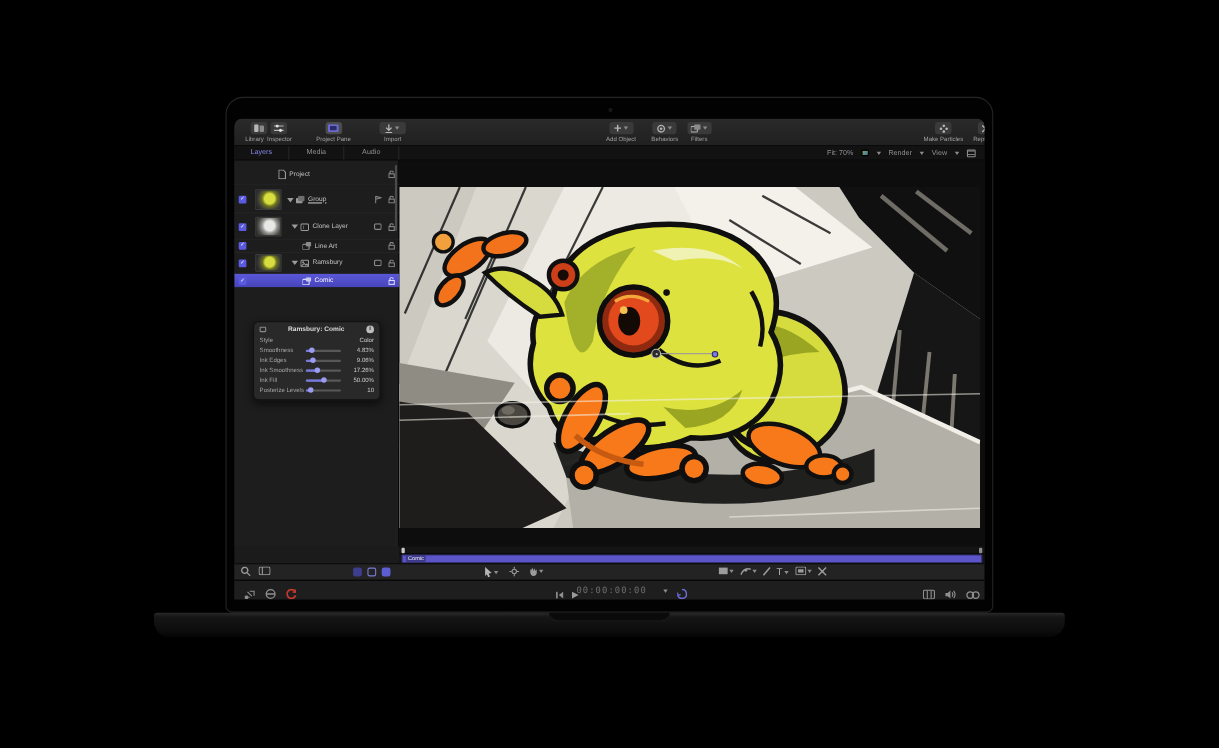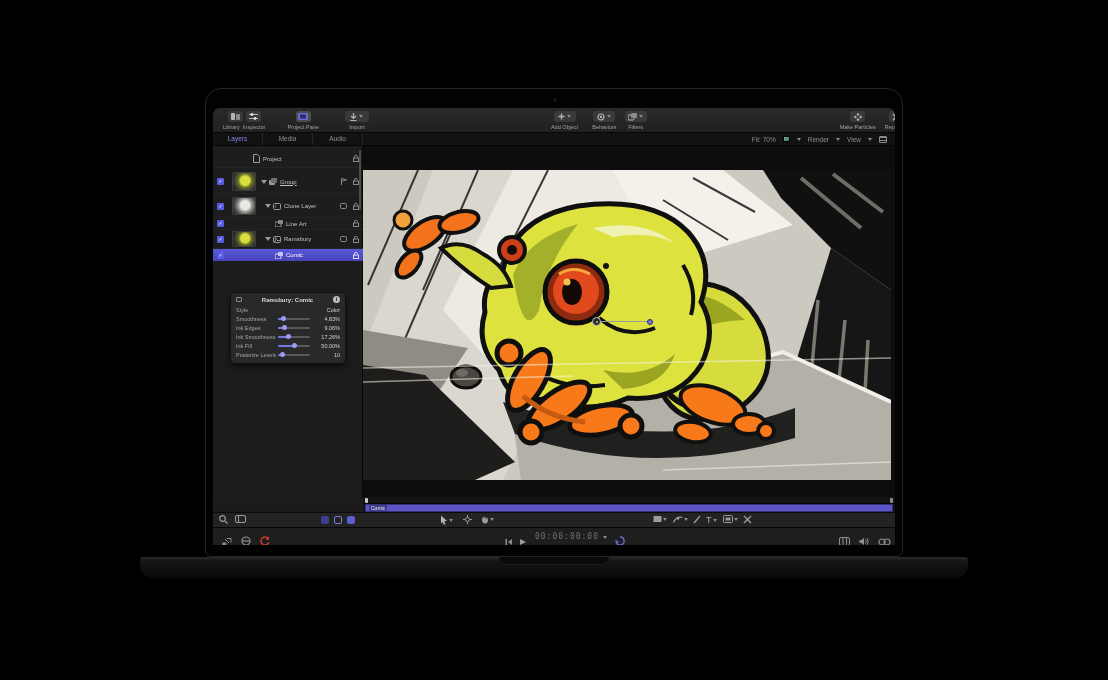--- a/index.html
+++ b/index.html
@@ -111,21 +111,21 @@
   .toolsrow .icn { position:absolute; top:2px; color:#9c9c9c; display:flex; align-items:center; gap:1px; }
   .toolsrow svg { display:block; }
   .blue-toggles { position:absolute; left:108px; top:3px; display:flex; gap:5px; }
   .blue-toggles span { width:8px; height:8px; border-radius:2px; background:#5d5dd2; }
   .blue-toggles span.o { background:transparent; border:1px solid #7a7ad8; }
   .blue-toggles span.h { background:#3d3d8e; }
 
   .transport { position:absolute; left:0; top:419px; width:682px; height:18px; background:#1e1e1e;
     border-top:1px solid #050505; display:block; }
   .transport .icn { position:absolute; top:4px; color:#8f8f8f; }
-  .timecode { position:absolute; left:322px; top:4px; width:64px; font-family:"DejaVu Sans Mono", monospace;
+  .timecode { position:absolute; left:311px; top:4px; width:64px; font-family:"DejaVu Sans Mono", monospace;
     font-size:8px; color:#6f6f6f; letter-spacing:1px; }
   .tc-chev { position:absolute; left:390px; top:8px; }
 </style>
 </head>
 <body>
 
 <div class="stage">
 
   <div class="screen-shell">
     <div class="camera-dot"></div>

